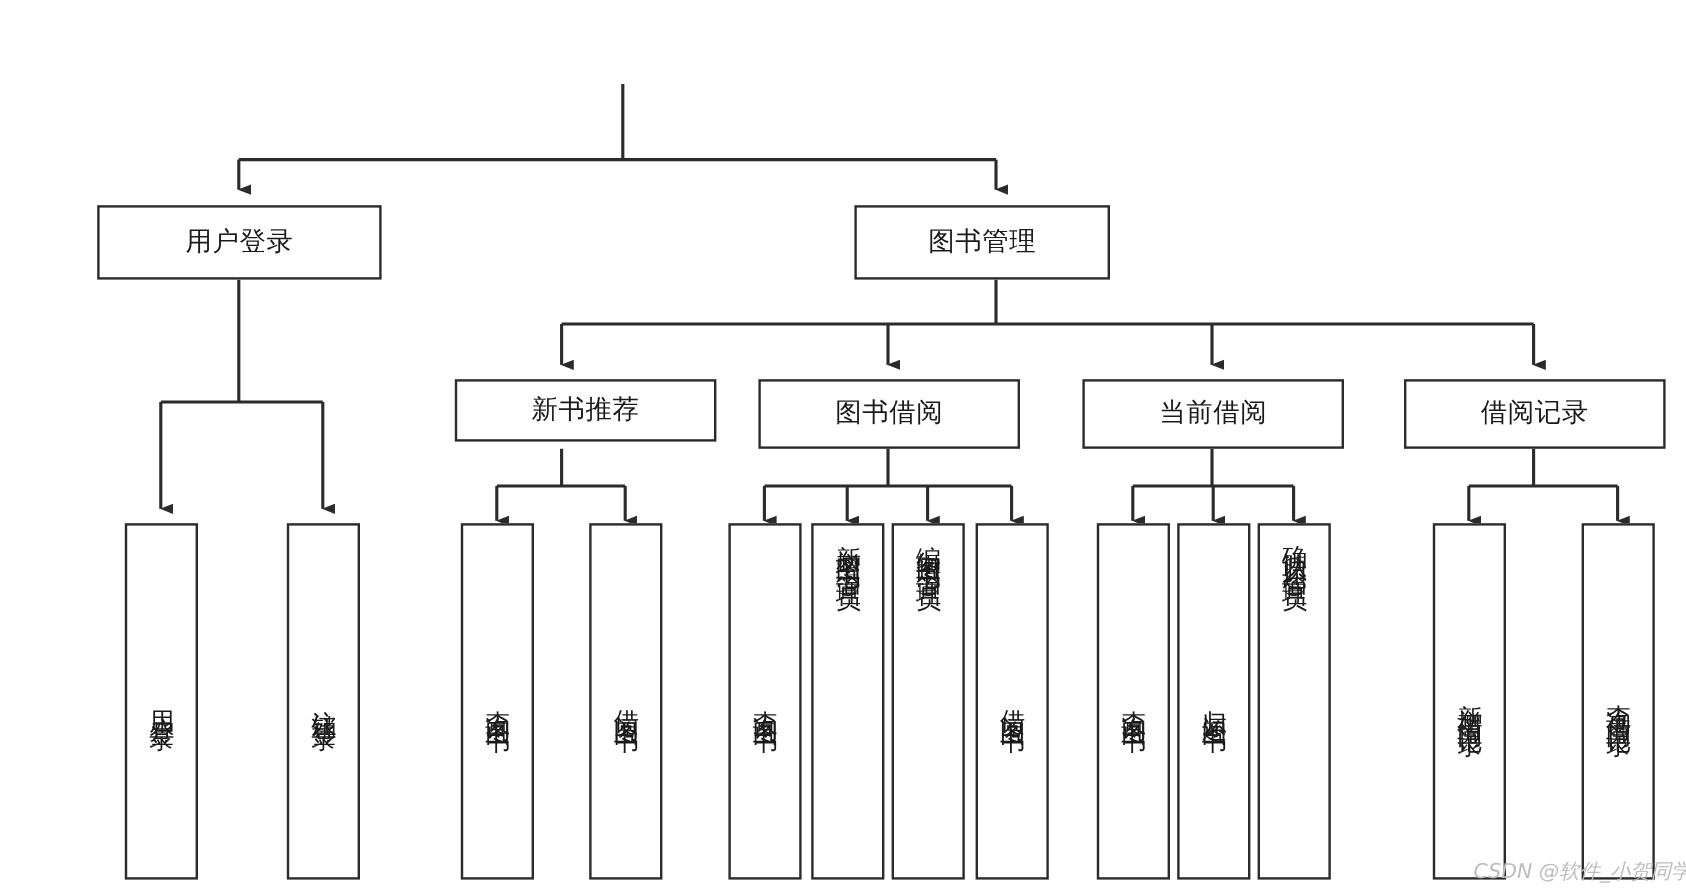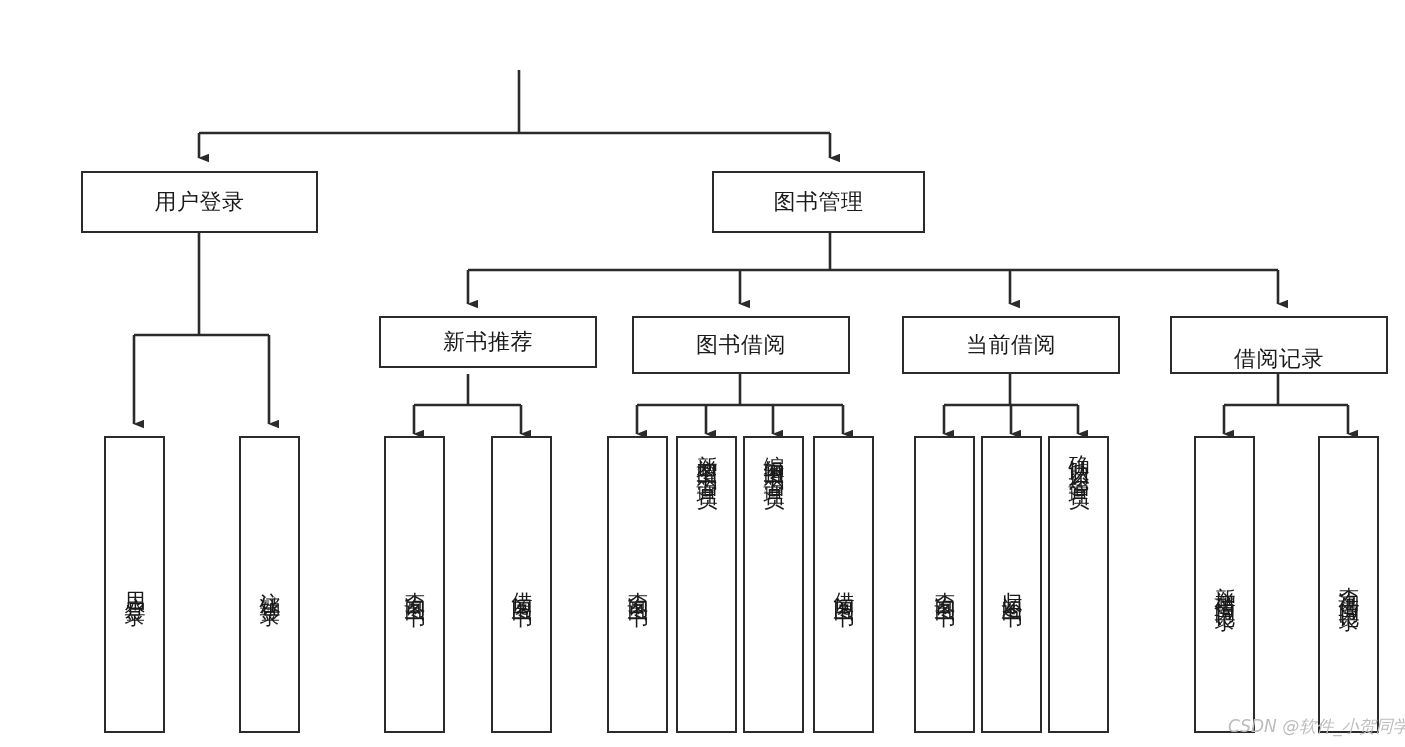--- a/index.html
+++ b/index.html
@@ -145,21 +145,21 @@
   </div>
 
   <div class="node horiz" style="left:902px; top:316px; width:218px; height:58px;">
     <span class="node-label">当前借阅</span>
   </div>
 
   <div class="node horiz" style="left:632px; top:316px; width:218px; height:58px;">
     <span class="node-label">图书借阅</span>
   </div>
 
-  <div class="node horiz" style="left:1170px; top:316px; width:218px; height:58px;align-items:flex-end;">
+  <div class="node horiz" style="left:1170px; top:316px; width:218px; height:58px;">
     <span class="node-label">借阅记录</span>
   </div>
 
   <div class="node vert center-text" style="left:104px; top:436px; width:61px; height:297px;">
     <span class="node-label">用户登录</span>
   </div>
 
   <div class="node vert center-text" style="left:239px; top:436px; width:61px; height:297px;">
     <span class="node-label">注销登录</span>
   </div>

